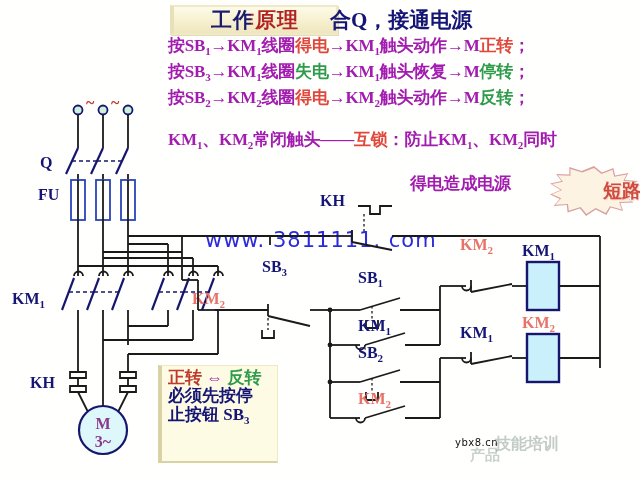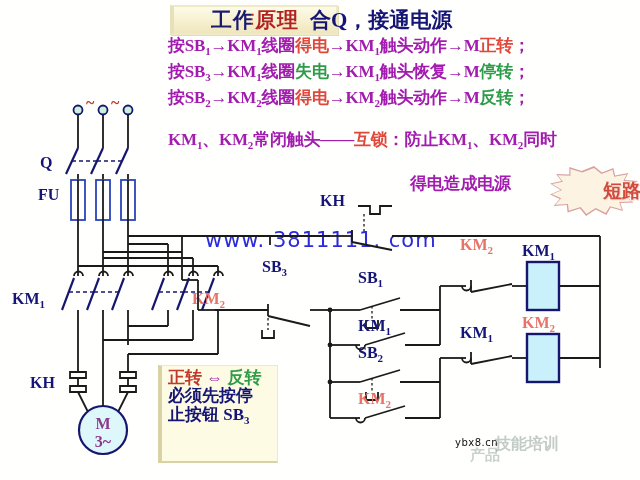--- a/index.html
+++ b/index.html
@@ -29,21 +29,21 @@
     box-shadow: 1px 1px 0 #e3dcb4;
   }
   .title-box span {
     font-weight: bold; font-size: 21px; letter-spacing: 1px;
     background: linear-gradient(90deg,#1b1b6e 0%,#1b1b6e 45%,#b22222 45%,#b22222 100%);
     -webkit-background-clip: text; background-clip: text;
     color: transparent;
     white-space: nowrap;
   }
   .title-side {
-    position: absolute; left: 310px; top: 6px;
+    position: absolute; left: 330px; top: 6px;
     font-size: 21px; font-weight: bold; color: #151575;
     white-space: nowrap;
   }
 
   
   .pline {
     position: absolute;
     font-size: 17px; font-weight: bold;
     white-space: nowrap;
     color: #151575;

